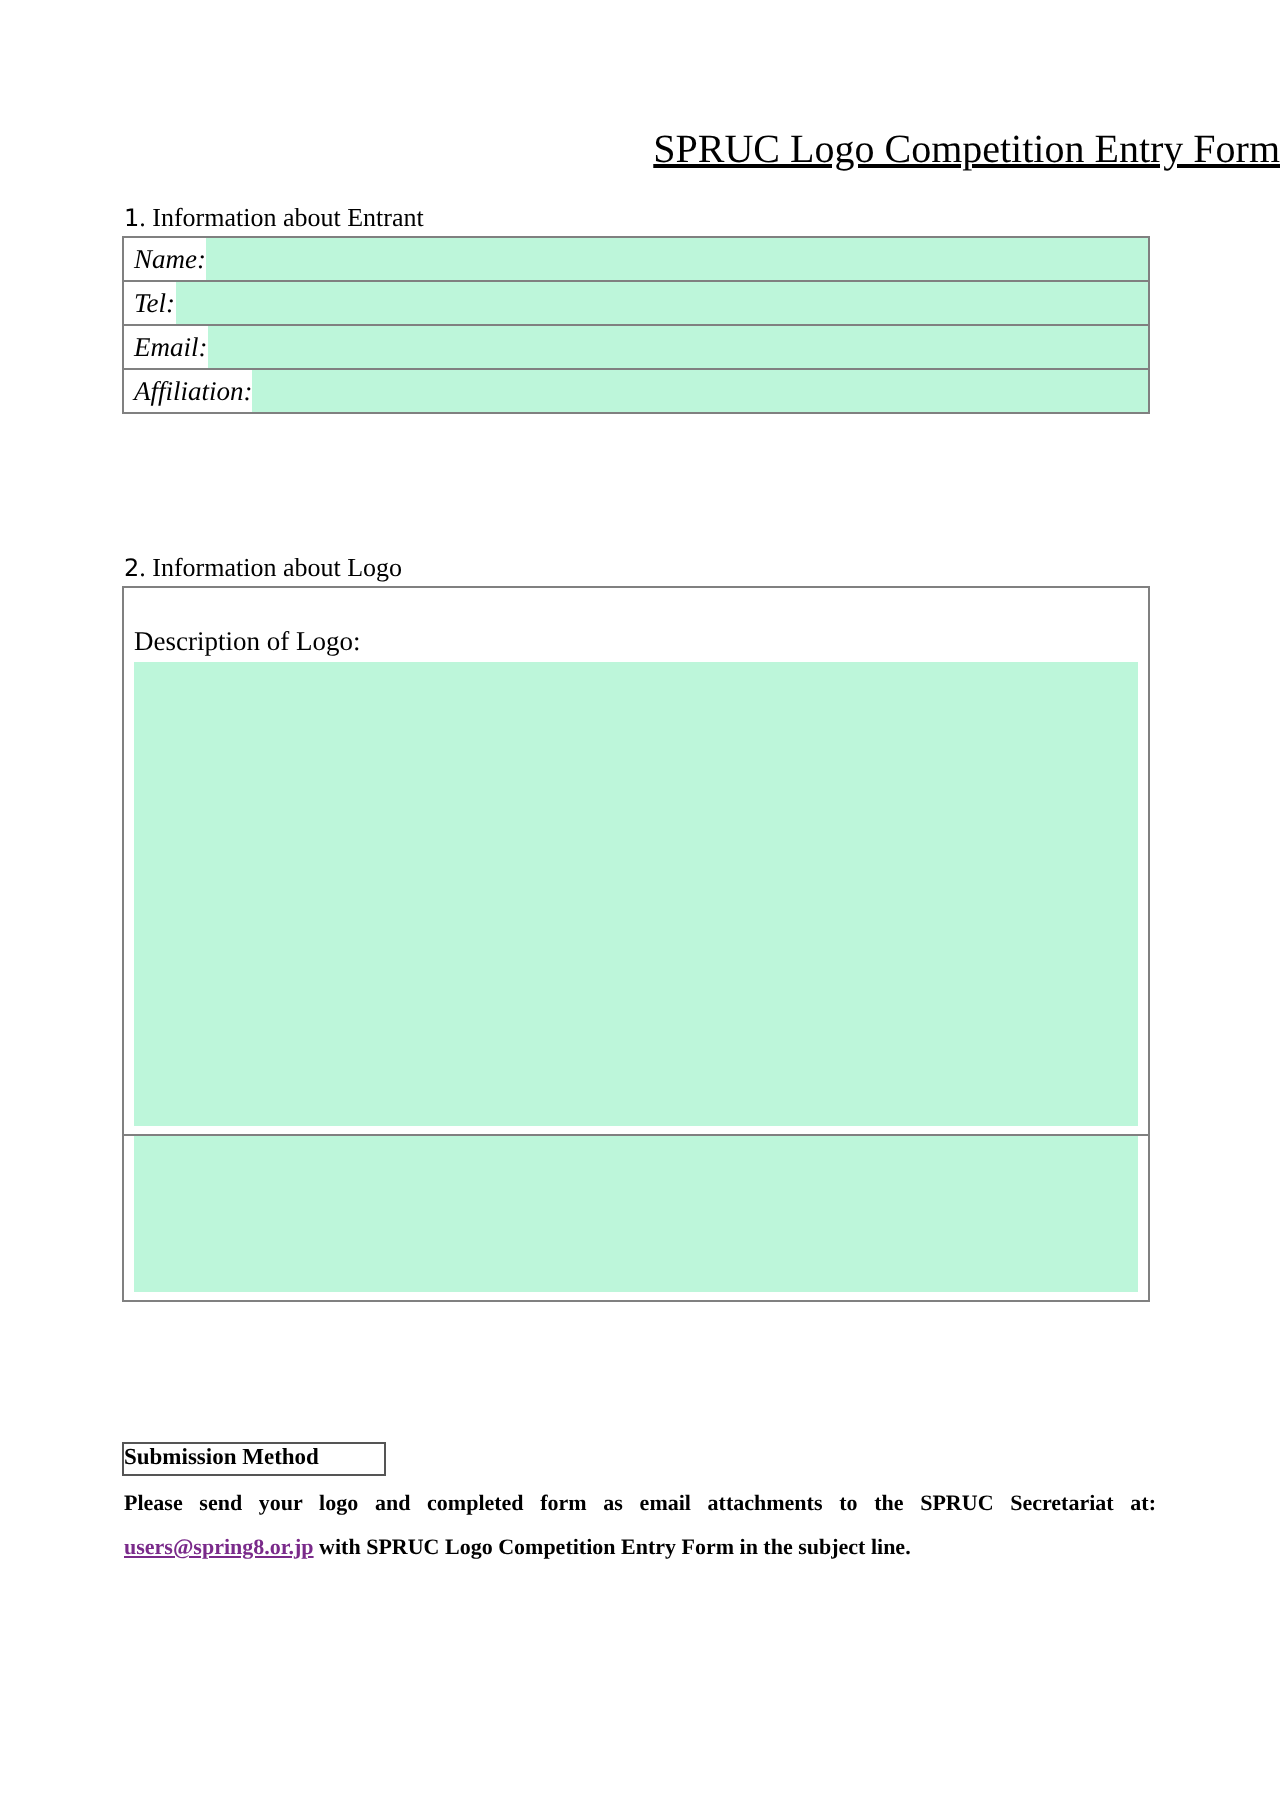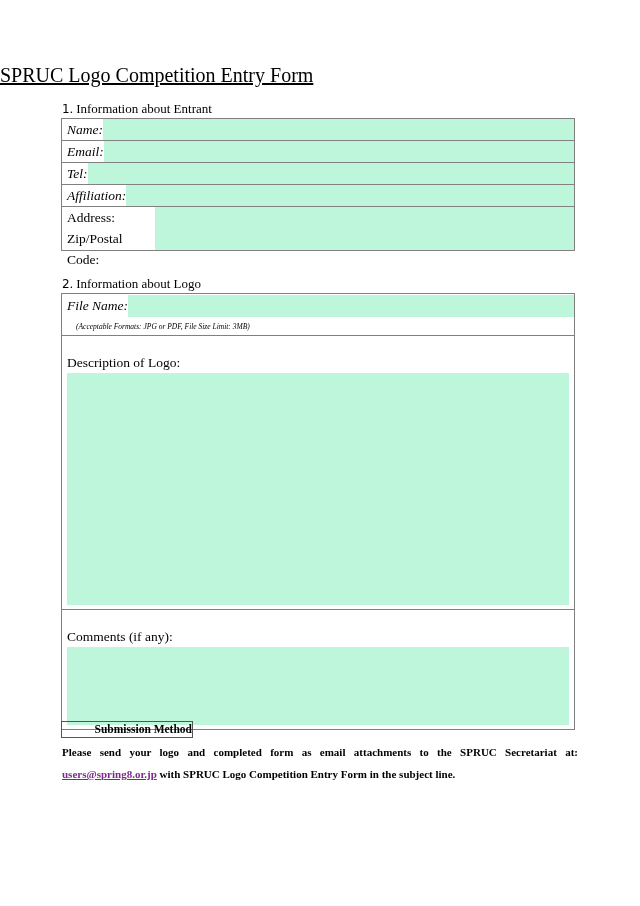--- a/index.html
+++ b/index.html
@@ -1,30 +1,30 @@
 <!DOCTYPE html>
 <html><head>
 <meta charset="utf-8">
 <style>
   html, body { margin:0; padding:0; background:#fff; }
   body { width:640px; height:906px; position:relative; font-family:"Liberation Serif", serif; color:#000; overflow:hidden; }
-  .title { position:absolute; top:64px; left:0; width:640px; text-align:left; font-size:20px; text-decoration:underline; }
+  .title { position:absolute; top:64px; left:0; width:640px; text-align:right; font-size:20px; text-decoration:underline; }
   .sec { position:absolute; left:62px; font-size:13px;text-align:center; }
   .sec .num { font-family:"DejaVu Sans", sans-serif; font-size:12px; }
   table.form { position:absolute; left:61px; width:514px; border-collapse:collapse; border:1px solid #808080; }
   table.form td { border:1px solid #808080; padding:0; font-size:13.5px; height:21px; }
   .row { display:flex; align-items:stretch; height:21px;font-style:italic; }
   .lbl { padding:0 0 0 5px; line-height:21px; white-space:nowrap; }
   .fill { flex:1; background:#bdf6da; }
   .addr { display:flex; height:43px; }
   .addr .lbls { padding-left:5px; line-height:21px; width:88px; }
   .note { font-size:7.5px; font-style:italic; padding:4px 0 4px 14px; }
   .area { background:#bdf6da; margin:0 5px 4px 5px; }
   .hdr { padding:4px 0 0 5px; font-size:13.5px; height:18px;margin-top:15px; }
-  .submit-box { position:absolute; left:61px; top:721px; width:130px; height:15px; border:1px solid #555; font-weight:bold; font-size:11.5px; text-align:right; line-height:15px; }
+  .submit-box { position:absolute; left:61px; top:721px; width:130px; height:15px; border:1px solid #555; font-weight:bold; font-size:11.5px; text-align:left; line-height:15px; }
   .para { position:absolute; left:62px; width:516px; font-weight:bold; font-size:11px; line-height:24px; text-align:justify; text-align-last:justify; }
   .para2 { text-align-last:left; }
   a.mail { color:#7a2a8a; text-decoration:underline;font-family:Liberation Serif, serif; }
 </style>
 </head>
 <body>
 
 <div class="title">SPRUC Logo Competition Entry Form</div>
 
 <div class="sec" style="top:101px"><span class="num">1</span><span>. Information about Entrant</span></div>
@@ -35,77 +35,56 @@
         <td>
           <div class="row">
             <span class="lbl">Name:</span>
             <span class="fill"></span>
           </div>
         </td>
       </tr>
   <tr>
         <td>
           <div class="row">
-            <span class="lbl">Email:</span>
+            <span class="lbl">Tel:</span>
             <span class="fill"></span>
           </div>
         </td>
       </tr>
   <tr>
         <td>
           <div class="row">
-            <span class="lbl">Tel:</span>
+            <span class="lbl">Email:</span>
             <span class="fill"></span>
           </div>
         </td>
       </tr>
   <tr>
         <td>
           <div class="row">
             <span class="lbl">Affiliation:</span>
             <span class="fill"></span>
           </div>
         </td>
       </tr>
-  <tr>
-        <td>
-          <div class="addr">
-            <div class="lbls">
-              <div>Address:</div>
-              <div>Zip/Postal Code:</div>
-            </div>
-            <span class="fill"></span>
-          </div>
-        </td>
-      </tr>
 </tbody>
   </table>
 
 <div class="sec" style="top:276px"><span class="num">2</span><span>. Information about Logo</span></div>
 
 <table class="form" style="top:293px">
   <tbody>
-      <tr>
-        <td style="height:auto">
-          <div class="row" style="height:24px">
-            <span class="lbl" style="line-height:24px">File Name:</span>
-            <span class="fill" style="margin:1px 0"></span>
-          </div>
-          <div class="note">(Acceptable Formats: JPG or PDF, File Size Limit: 3MB)</div>
-        </td>
-      </tr>
   <tr>
         <td style="height:auto">
           <div class="hdr">Description of Logo:</div>
           <div class="area" style="height:232px"></div>
         </td>
       </tr>
   <tr>
         <td style="height:auto">
-          <div class="hdr">Comments (if any):</div>
           <div class="area" style="height:78px"></div>
         </td>
       </tr>
 </tbody>
   </table>
 
 <div class="submit-box">Submission Method</div>
 <div class="para" style="top:740px">Please send your logo and completed form as email attachments to the SPRUC Secretariat at:</div>
 <div class="para para2" style="top:762px"><a class="mail">users@spring8.or.jp</a><span> with SPRUC Logo Competition Entry Form in the subject line.</span></div>
 

